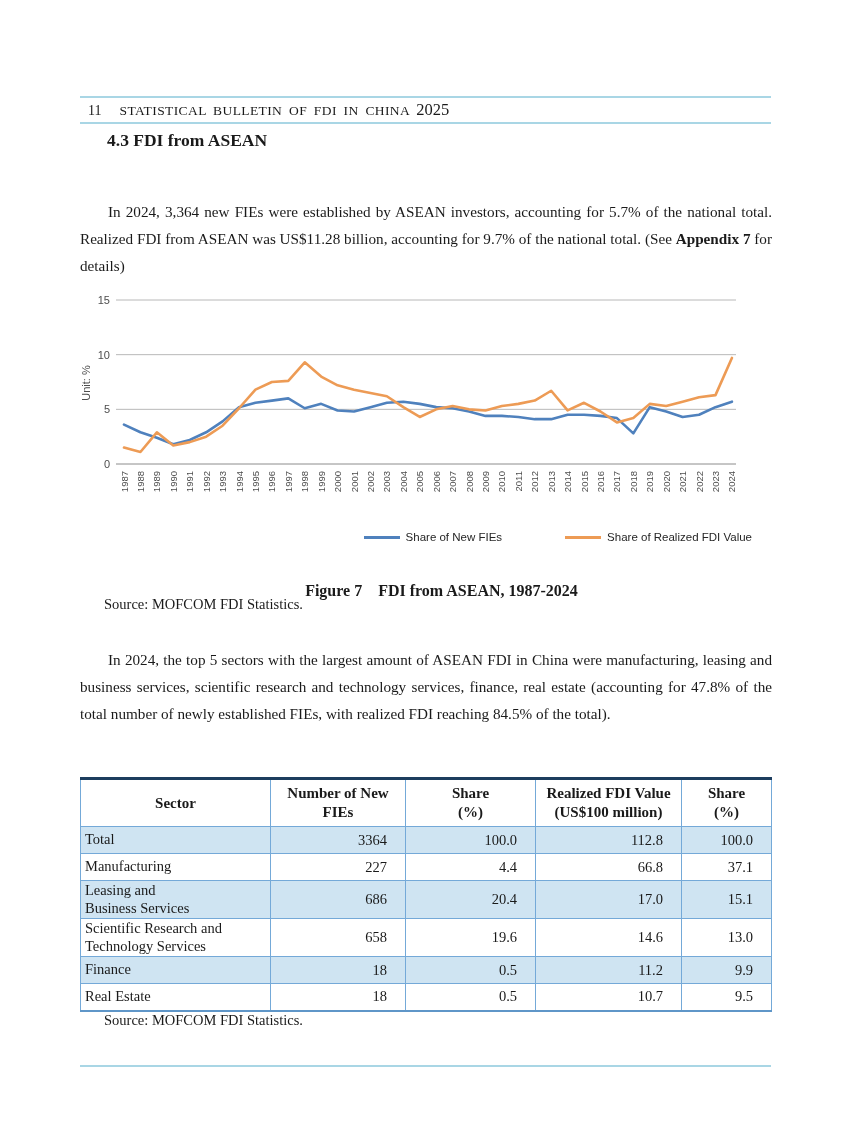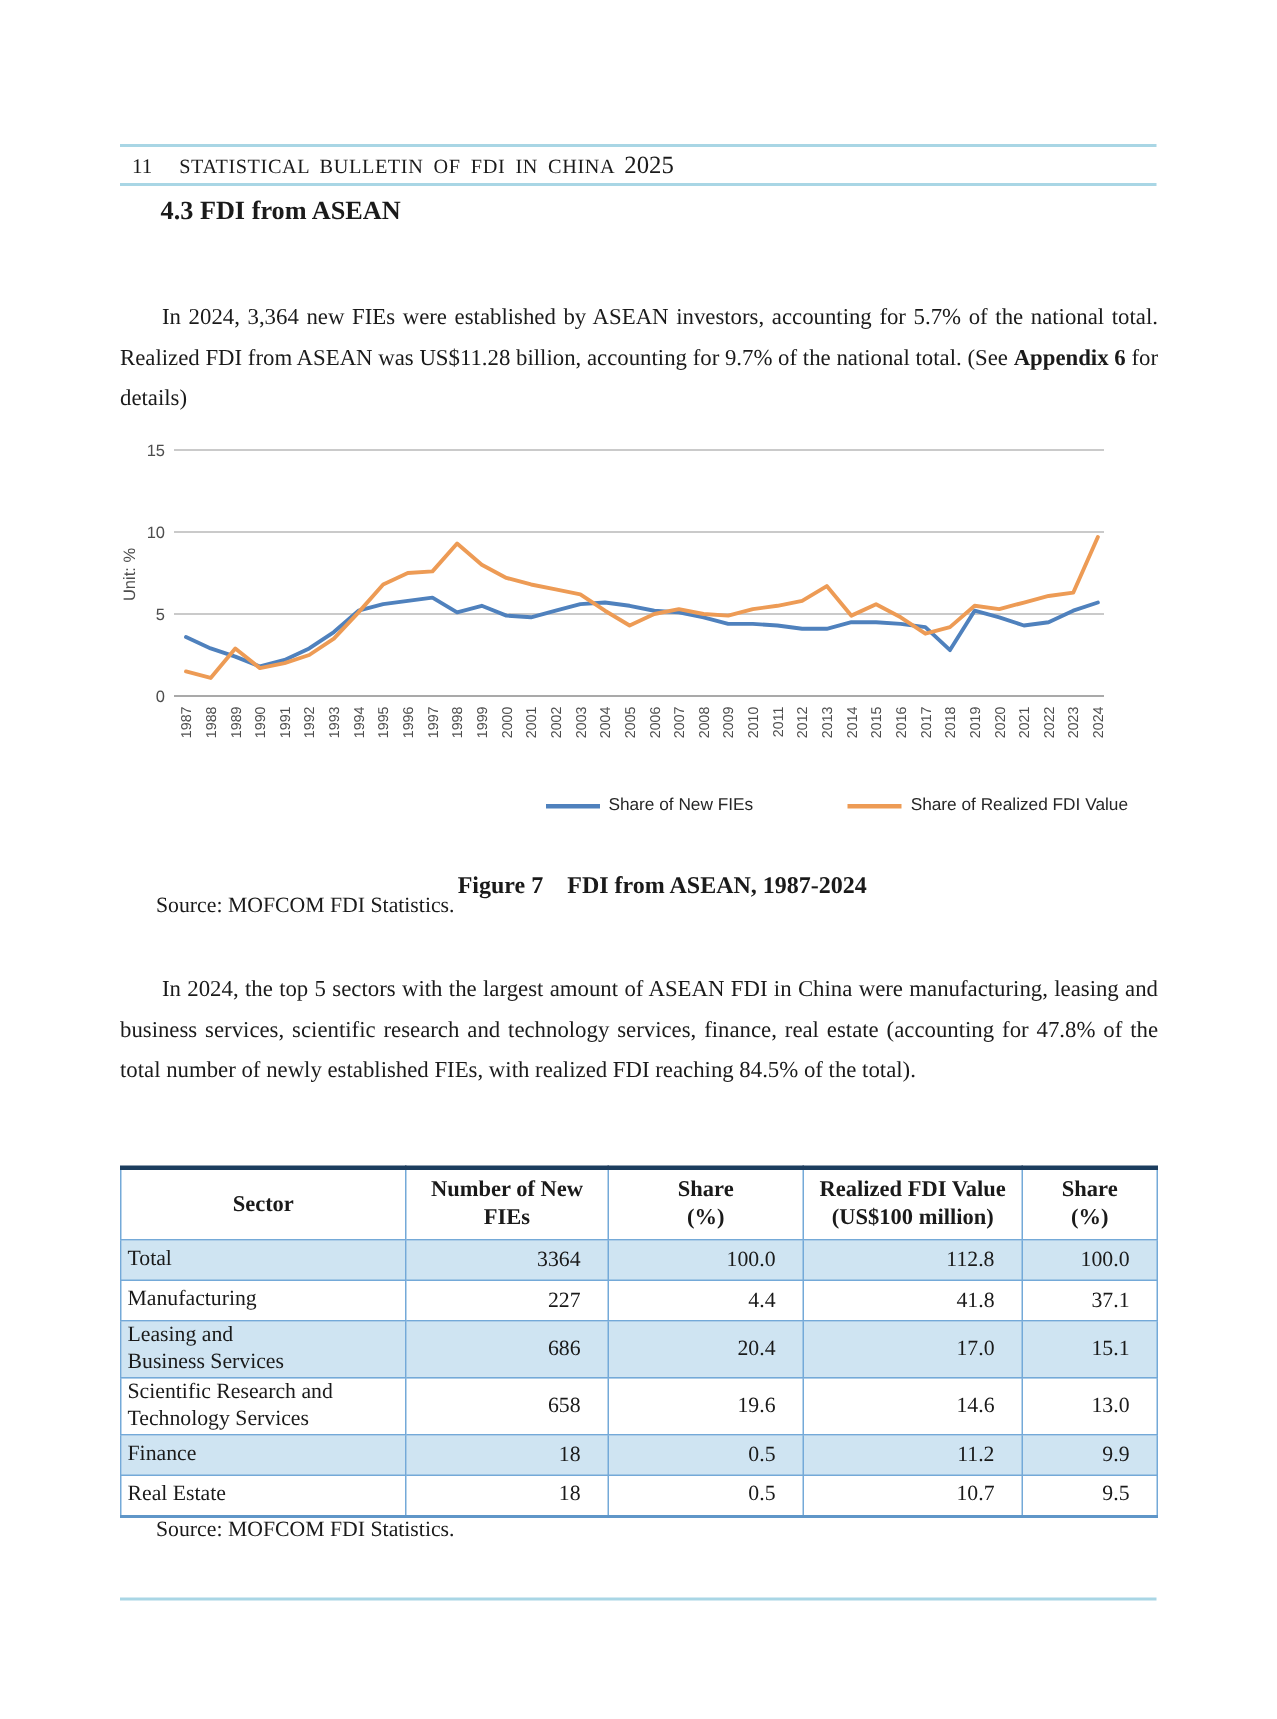--- a/index.html
+++ b/index.html
@@ -61,21 +61,21 @@
 <div class="page">
 
   <div class="rule rule-top"></div>
   <div class="header-text">
     <span class="page-number">11</span><span class="bulletin-title">STATISTICAL BULLETIN OF FDI IN CHINA</span><span class="bulletin-year">2025</span>
   </div>
   <div class="rule rule-bottom"></div>
 
   <h2 class="section-heading">4.3 FDI from ASEAN</h2>
 
-  <p class="para para-1"><span>In 2024, 3,364 new FIEs were established by ASEAN investors, accounting for 5.7% of the national total. Realized FDI from ASEAN was US$11.28 billion, accounting for 9.7% of the national total. (See </span><span class="bold">Appendix 6</span><span> for details)</span></p>
+  <p class="para para-1"><span>In 2024, 3,364 new FIEs were established by ASEAN investors, accounting for 5.7% of the national total. Realized FDI from ASEAN was US$11.28 billion, accounting for 9.7% of the national total. (See </span><span class="bold">Appendix 7</span><span> for details)</span></p>
 
   <div class="chart-wrap">
     <svg id="fdi-chart-svg" width="672" height="235" viewBox="0 0 672 235">
         <line x1="36" x2="656" y1="174" y2="174" stroke="#8c8c8c" stroke-width="1"></line>
         <text x="30" y="178" text-anchor="end" font-size="11" fill="#4d4d4d" font-family="Liberation Sans, sans-serif">0</text>
         <line x1="36" x2="656" y1="119.33500000000001" y2="119.33500000000001" stroke="#b8b8b8" stroke-width="1"></line>
         <text x="30" y="123.33500000000001" text-anchor="end" font-size="11" fill="#4d4d4d" font-family="Liberation Sans, sans-serif">5</text>
         <line x1="36" x2="656" y1="64.67" y2="64.67" stroke="#b8b8b8" stroke-width="1"></line>
         <text x="30" y="68.67" text-anchor="end" font-size="11" fill="#4d4d4d" font-family="Liberation Sans, sans-serif">10</text>
         <line x1="36" x2="656" y1="10.004999999999995" y2="10.004999999999995" stroke="#b8b8b8" stroke-width="1"></line>
@@ -166,21 +166,21 @@
           <td class="sector">Total</td>
           <td class="num">3364</td>
           <td class="num">100.0</td>
           <td class="num">112.8</td>
           <td class="num">100.0</td>
         </tr>
         <tr>
           <td class="sector">Manufacturing</td>
           <td class="num">227</td>
           <td class="num">4.4</td>
-          <td class="num">41.8</td>
+          <td class="num">66.8</td>
           <td class="num">37.1</td>
         </tr>
         <tr class="shaded">
           <td class="sector">Leasing and
 Business Services</td>
           <td class="num">686</td>
           <td class="num">20.4</td>
           <td class="num">17.0</td>
           <td class="num">15.1</td>
         </tr>

